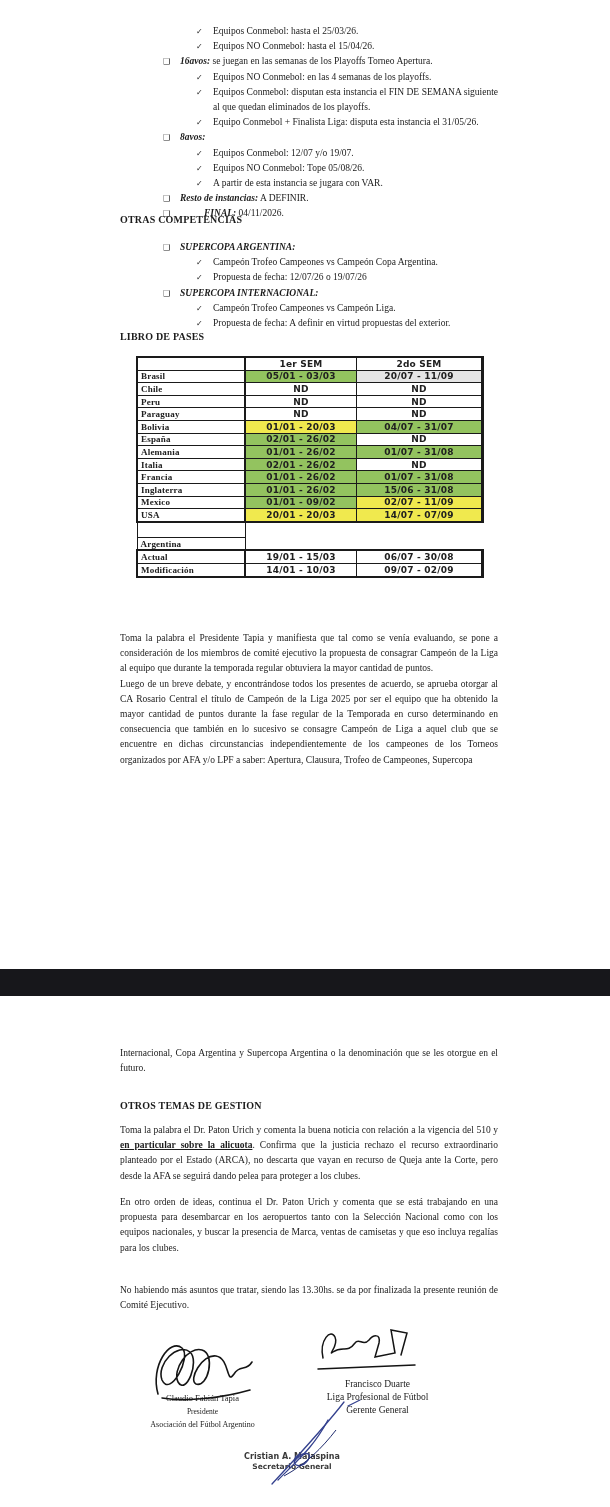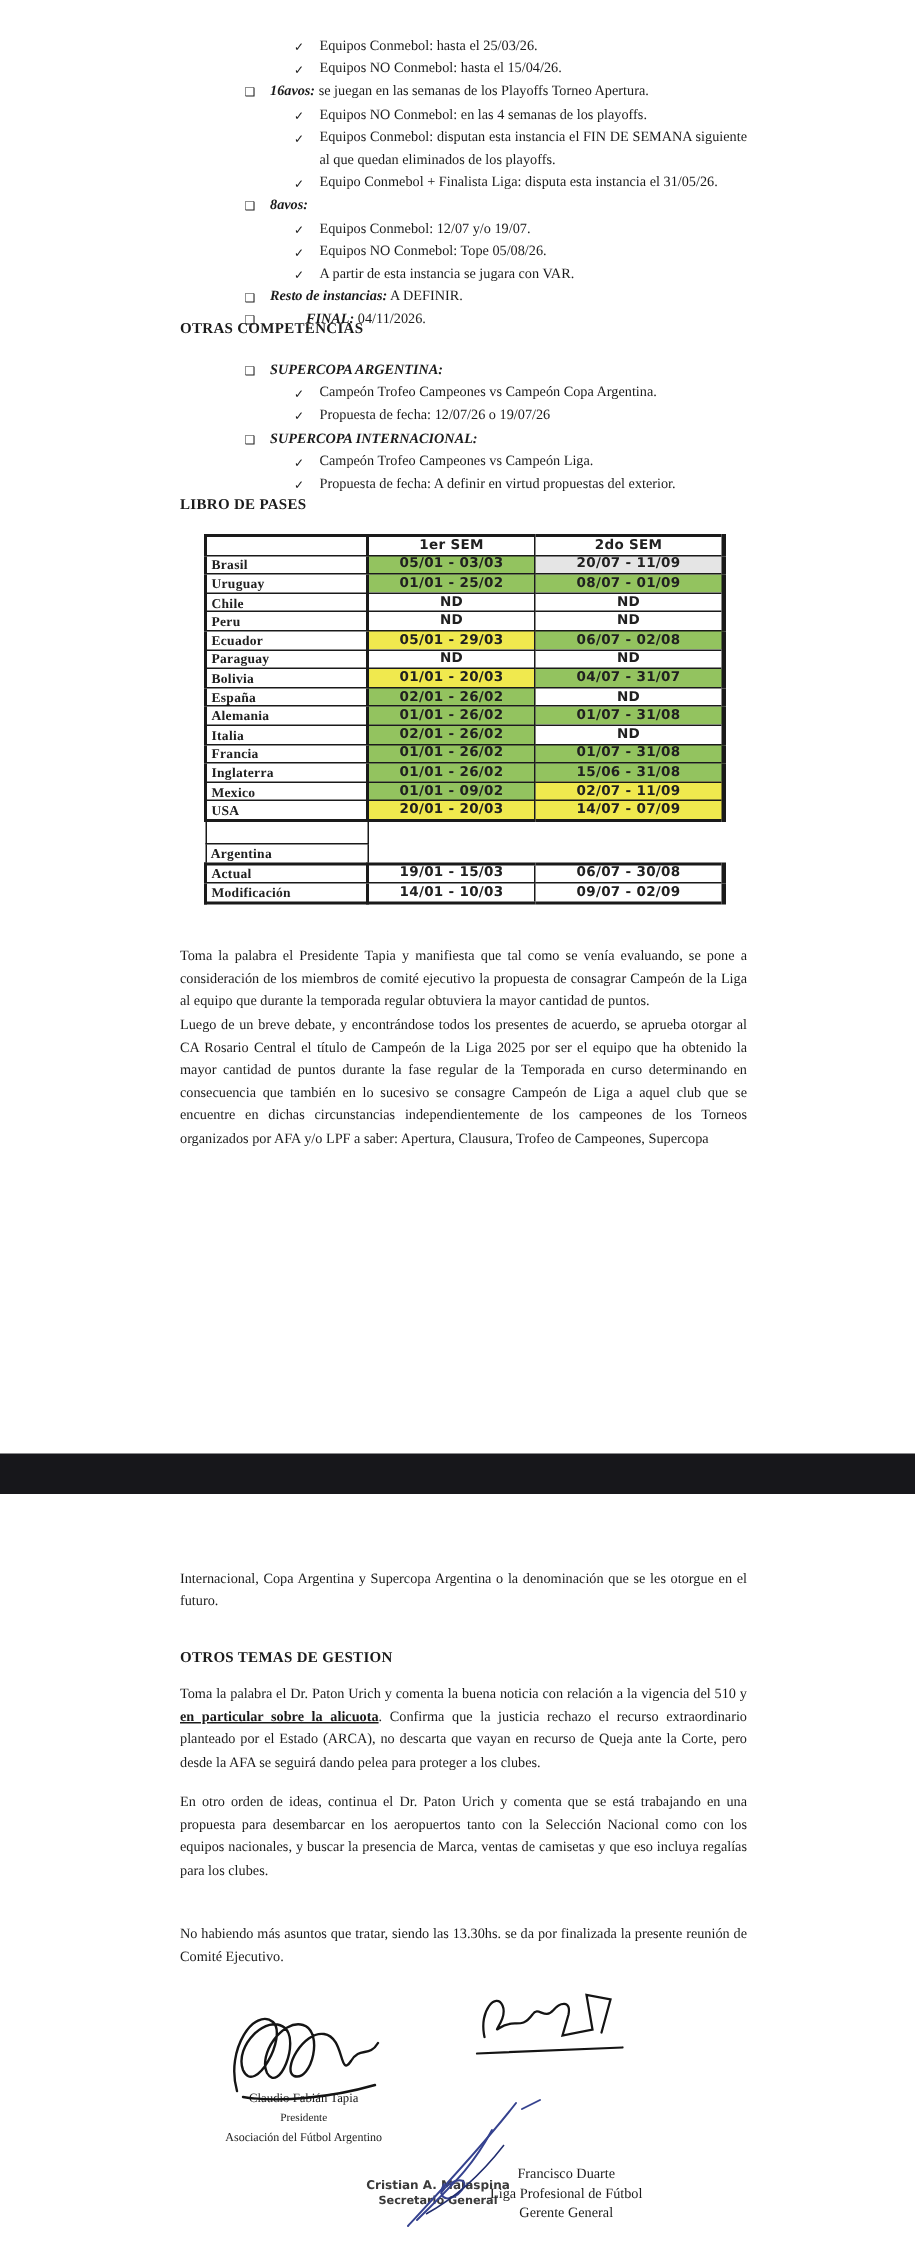--- a/index.html
+++ b/index.html
@@ -75,38 +75,28 @@
     <td class="lbl"></td>
     <td class="c1">1er SEM</td>
     <td class="c2">2do SEM</td>
   </tr>
   <tr>
         <td class="lbl">Brasil</td>
         <td class="c1" style="background-color: rgb(147, 195, 95);">05/01 - 03/03</td>
         <td class="c2" style="background-color: #e5e5e5;">20/07 - 11/09</td>
       </tr>
   <tr>
-        <td class="lbl">Uruguay</td>
-        <td class="c1" style="background-color: rgb(147, 195, 95);">01/01 - 25/02</td>
-        <td class="c2" style="background-color: rgb(147, 195, 95);">08/07 - 01/09</td>
-      </tr>
-  <tr>
         <td class="lbl">Chile</td>
         <td class="c1" style="background-color: rgb(255, 255, 255);">ND</td>
         <td class="c2" style="background-color: rgb(255, 255, 255);">ND</td>
       </tr>
   <tr>
         <td class="lbl">Peru</td>
         <td class="c1" style="background-color: rgb(255, 255, 255);">ND</td>
         <td class="c2" style="background-color: rgb(255, 255, 255);">ND</td>
-      </tr>
-  <tr>
-        <td class="lbl">Ecuador</td>
-        <td class="c1" style="background-color: rgb(240, 233, 78);">05/01 - 29/03</td>
-        <td class="c2" style="background-color: rgb(147, 195, 95);">06/07 - 02/08</td>
       </tr>
   <tr>
         <td class="lbl">Paraguay</td>
         <td class="c1" style="background-color: rgb(255, 255, 255);">ND</td>
         <td class="c2" style="background-color: rgb(255, 255, 255);">ND</td>
       </tr>
   <tr>
         <td class="lbl">Bolivia</td>
         <td class="c1" style="background-color: rgb(240, 233, 78);">01/01 - 20/03</td>
         <td class="c2" style="background-color: rgb(147, 195, 95);">04/07 - 31/07</td>
@@ -197,21 +187,21 @@
   <div style="font-size:7.5px">Presidente</div>
   <div style="font-size:8px">Asociación del Fútbol Argentino</div>
 </div>
 
 <svg class="abs sigsvg" style="top:1324px;left:315px" width="105" height="52" viewBox="0 0 105 52">
   <g fill="none" stroke="#141414" stroke-width="1.5" stroke-linecap="round">
     <path d="M8,34 C4,16 16,4 20,13 C24,22 12,32 18,28 C28,21 32,30 40,19 C44,13 48,23 54,16 C58,11 66,9 64,19 L60,33 L80,29 L76,6 L92,9 L86,31"></path>
     <path d="M3,45 L100,41"></path>
   </g>
 </svg>
-<div class="abs sigtxt" style="top:1444px;left:300px;width:155px">
+<div class="abs sigtxt" style="top:1378px;left:300px;width:155px">
   <div style="font-size:9.5px">Francisco Duarte</div>
   <div style="font-size:9.5px">Liga Profesional de Fútbol</div>
   <div style="font-size:9.5px">Gerente General</div>
 </div>
 
 <svg class="abs sigsvg" style="top:1386px;left:262px" width="110" height="102" viewBox="0 0 110 102">
   <g fill="none" stroke="#35428f" stroke-width="1.3" stroke-linecap="round">
     <path d="M10,98 C34,72 62,42 82,16"></path>
     <path d="M16,94 C40,70 52,60 66,34"></path>
     <path d="M32,76 C40,64 52,66 46,74 C40,82 28,82 34,70"></path>

